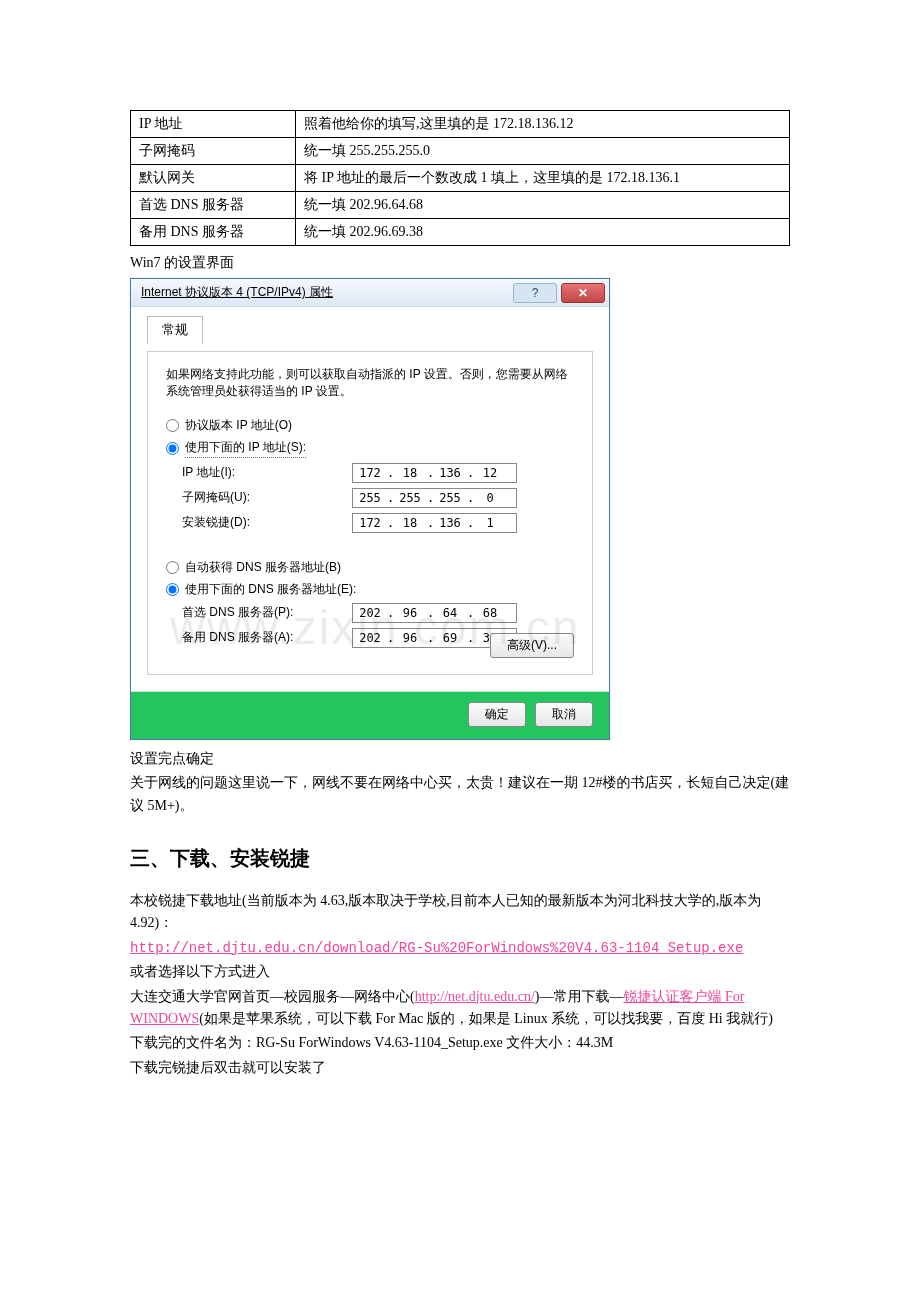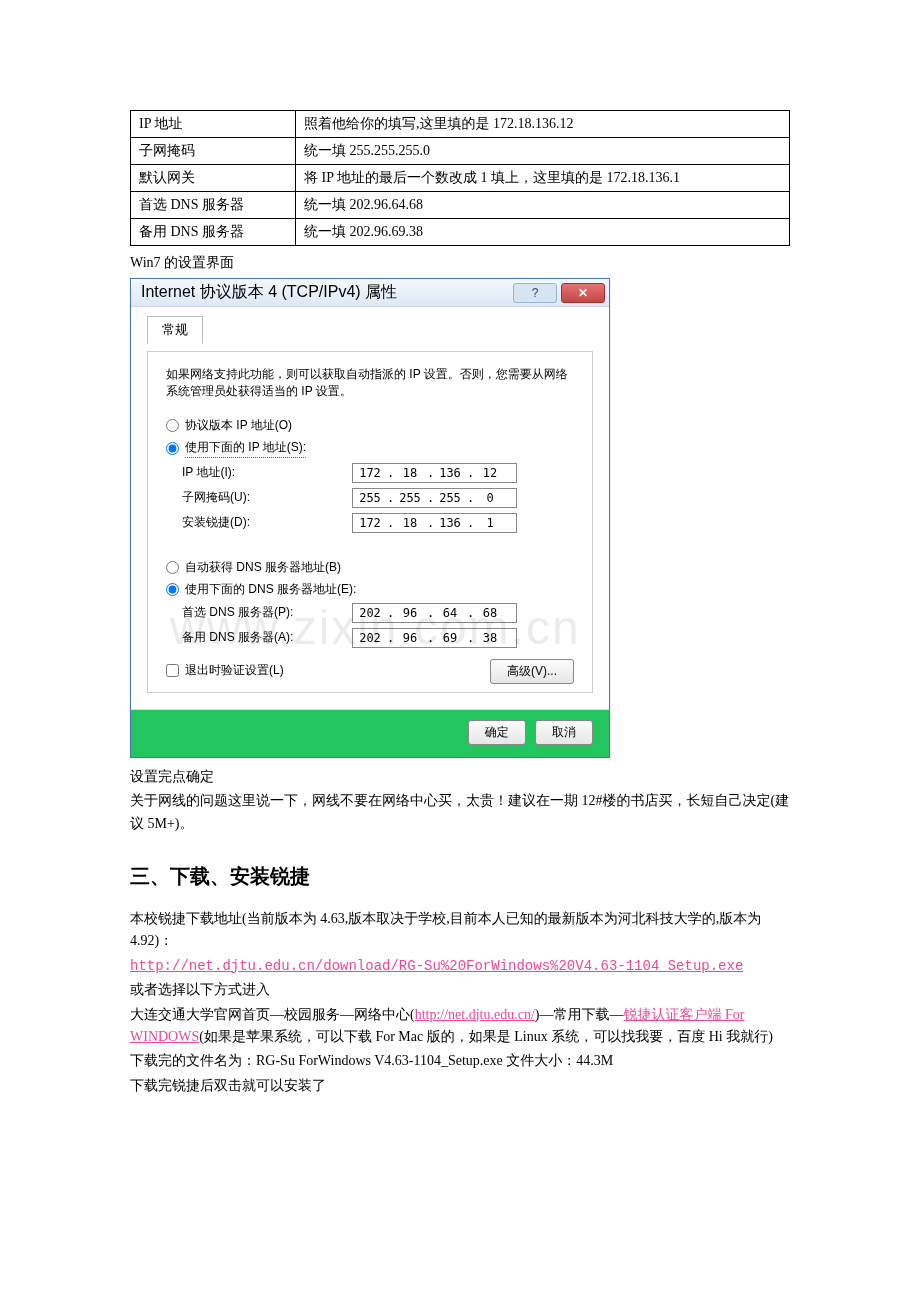--- a/index.html
+++ b/index.html
@@ -48,40 +48,40 @@
     }
     .titlebar {
       background: linear-gradient(to bottom, #f4f8fd, #dde8f5);
       height: 28px;
       display: flex;
       align-items: center;
       padding: 0 0 0 10px;
       border-bottom: 1px solid #c8d6e6;
       position: relative;
     }
-    .titlebar .title { font-size: 16px; color: #000; flex: 1; }
+    .titlebar .title { font-size: 12px; color: #000; flex: 1; text-decoration: underline; }
     .titlebar .help-btn, .titlebar .close-btn {
       width: 44px; height: 20px;
       background: #d7e4f2;
       border: 1px solid #9ab4d4;
       border-radius: 3px;
       display: flex; align-items: center; justify-content: center;
       margin-right: 4px;
       font-size: 12px;
       color: #2a4a6f;
     }
     .titlebar .close-btn {
       background: linear-gradient(to bottom, #e57373, #c14848);
       color: #fff; font-weight: bold;
       border-color: #a03030;
     }
     .dialog-body { padding: 8px 16px 16px 16px; }
     .tab-strip { margin-bottom: 8px; }
     .tab { display: inline-block; padding: 4px 14px; border: 1px solid #bbb; border-bottom: 1px solid #fff; background: #fff; position: relative; top: 1px; font-size: 13px; }
-    .panel { border: 1px solid #ccc; padding: 14px 18px 8px 18px; background: #fff; }
+    .panel { border: 1px solid #ccc; padding: 14px 18px 16px 18px; background: #fff; }
     .desc { font-size: 12px; line-height: 1.35; margin-bottom: 18px; }
     .radio-row { display: flex; align-items: center; margin: 5px 0; font-size: 12px; }
     .radio-row input[type=radio] { margin-right: 6px; }
     .field-row { display: flex; align-items: center; margin: 5px 0 5px 16px; font-size: 12px; }
     .field-row .label { width: 170px; }
     .ip-input {
       display: inline-flex;
       border: 1px solid #888;
       background: #fff;
       height: 20px;
@@ -230,24 +230,20 @@
           <span class="oct">202</span>
             <span class="dot">.</span>
           <span class="oct">96</span>
             <span class="dot">.</span>
           <span class="oct">69</span>
             <span class="dot">.</span>
           <span class="oct">38</span>
         </span>
       </div>
 
-      <div class="chk-row">
-        <input type="checkbox" style="">
-        <span>退出时验证设置(L)</span>
-      </div>
       <div class="adv-row">
         <button class="adv-btn">高级(V)...</button>
       </div>
     </div>
   </div>
   <div class="btn-row">
     <button class="ok-btn">确定</button>
     <button class="cancel-btn">取消</button>
   </div>
 </div>

